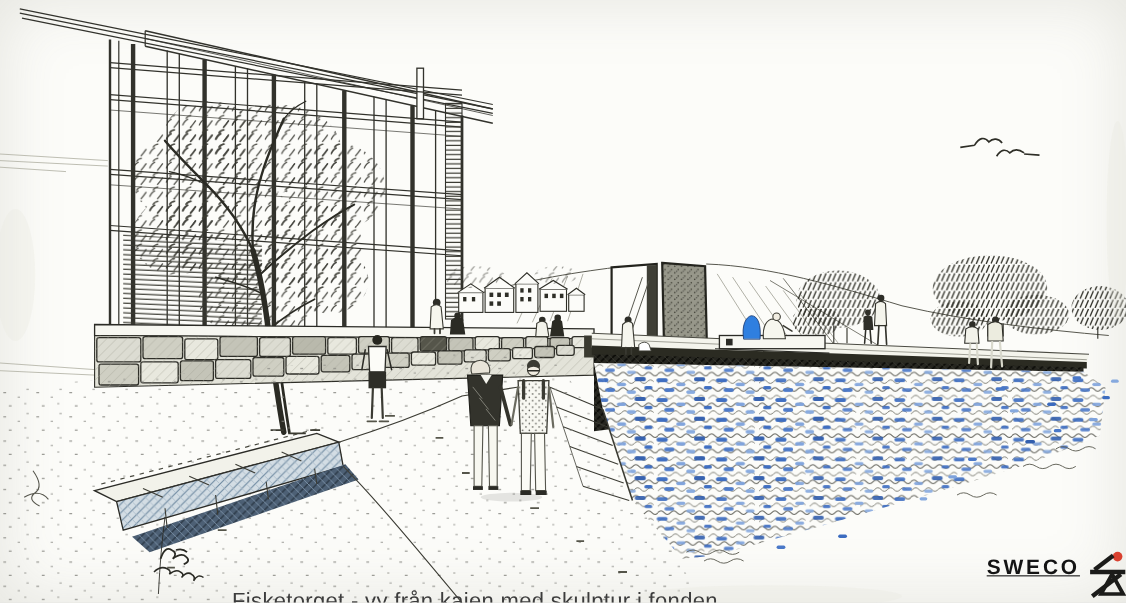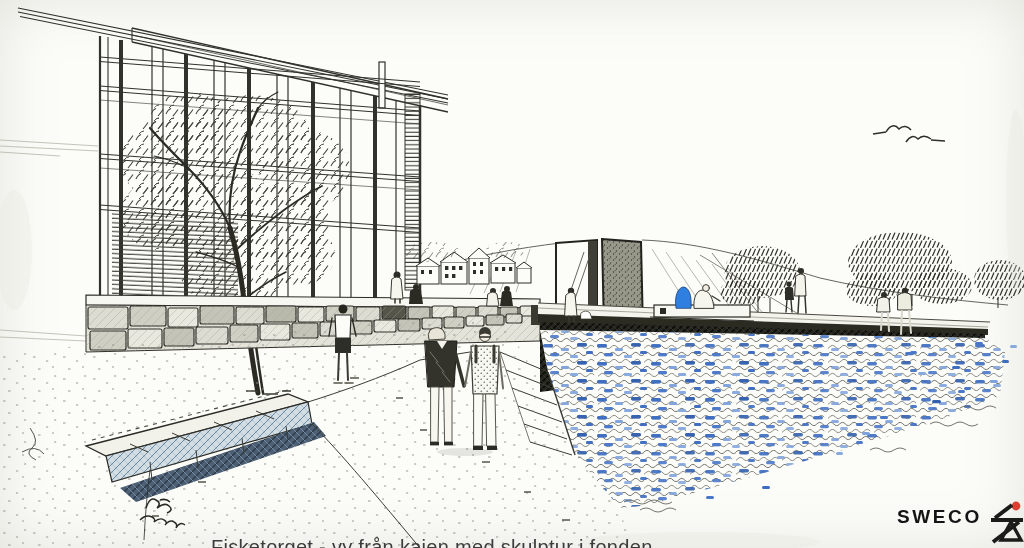--- a/index.html
+++ b/index.html
@@ -11,21 +11,21 @@
   }
   .stage svg{position:absolute;left:0;top:0;}
   .caption{
     position:absolute;left:211px;top:536px;
     font-size:20px;letter-spacing:.3px;color:#3c3c3c;white-space:nowrap;
   }
   .logo{
     position:absolute;left:897px;top:500px;display:flex;align-items:flex-start;gap:6px;
   }
   .logo .word{
-    font-size:19px;font-weight:800;letter-spacing:2.6px;color:#141414;margin-top:6px;
+    font-size:19px;font-weight:800;letter-spacing:2.6px;color:#141414;margin-top:6px;text-decoration:underline;
   }
   .logo svg{position:static;}
 </style>
 </head>
 <body>
 
 <div class="stage" style="background: rgb(252, 252, 249);">
 
 <svg width="1024" height="548" viewBox="0 0 1024 548">
   <defs>

